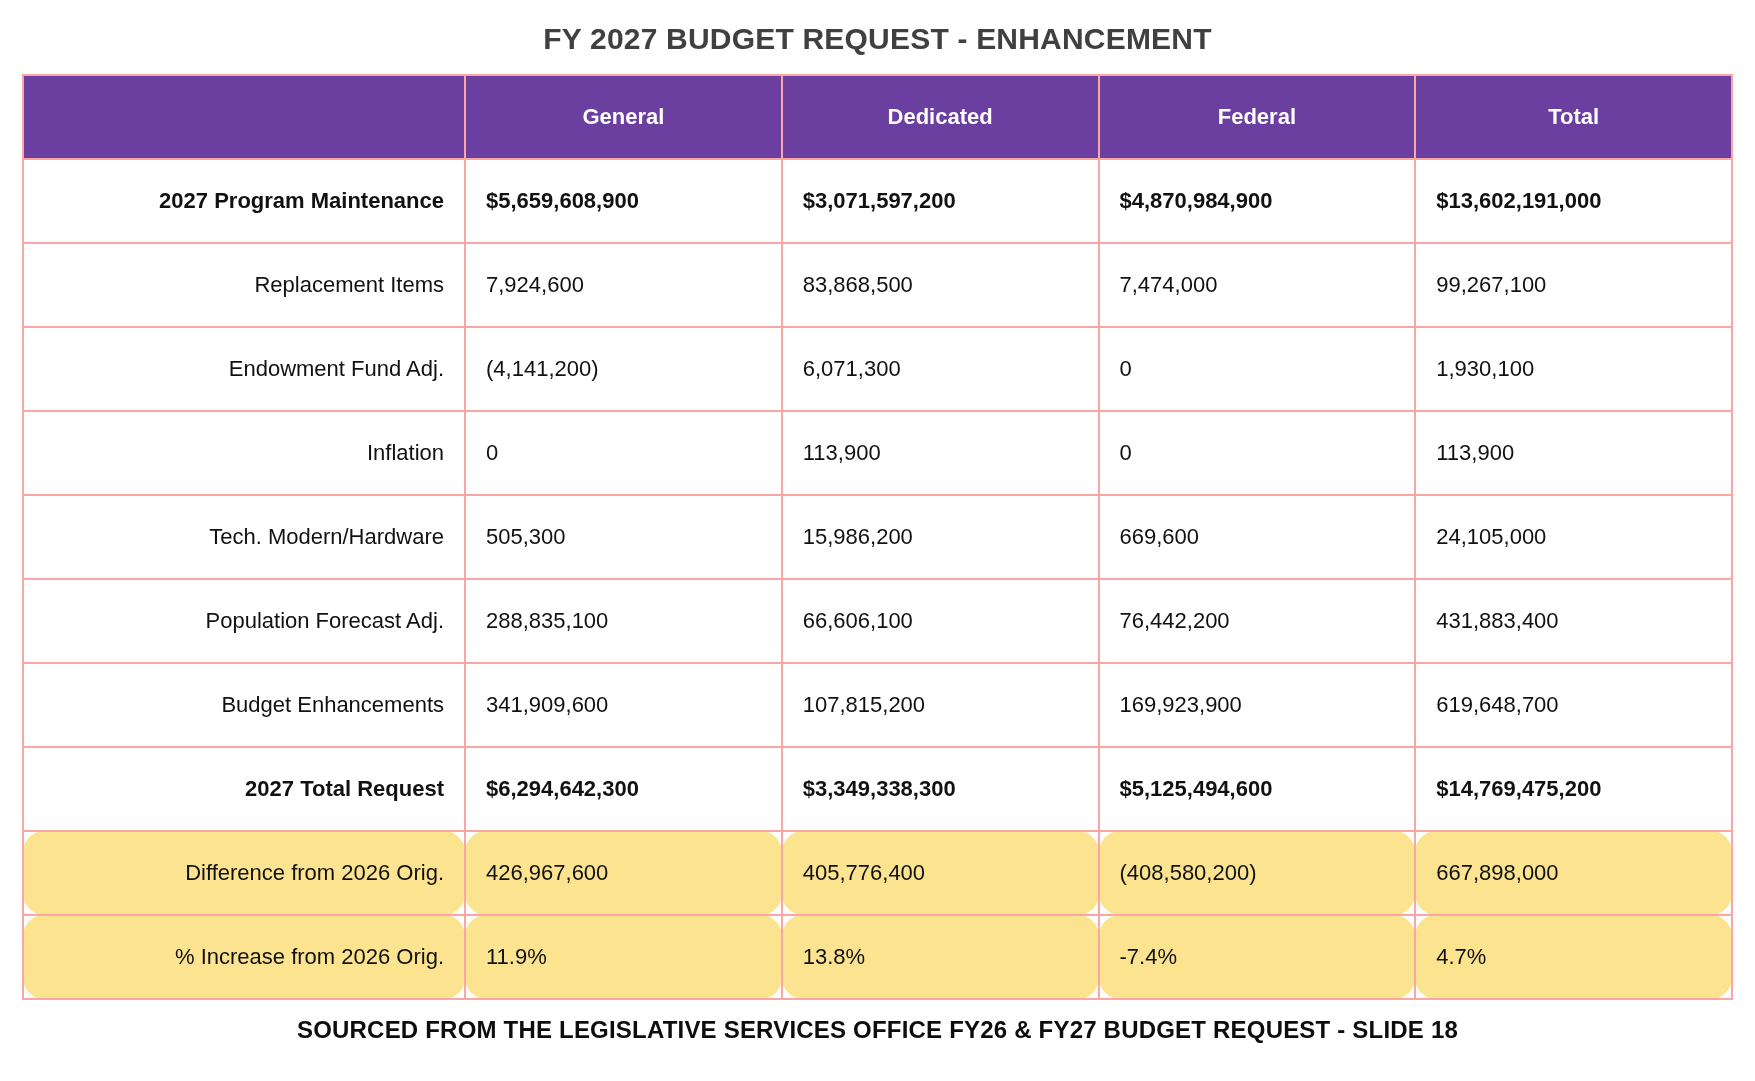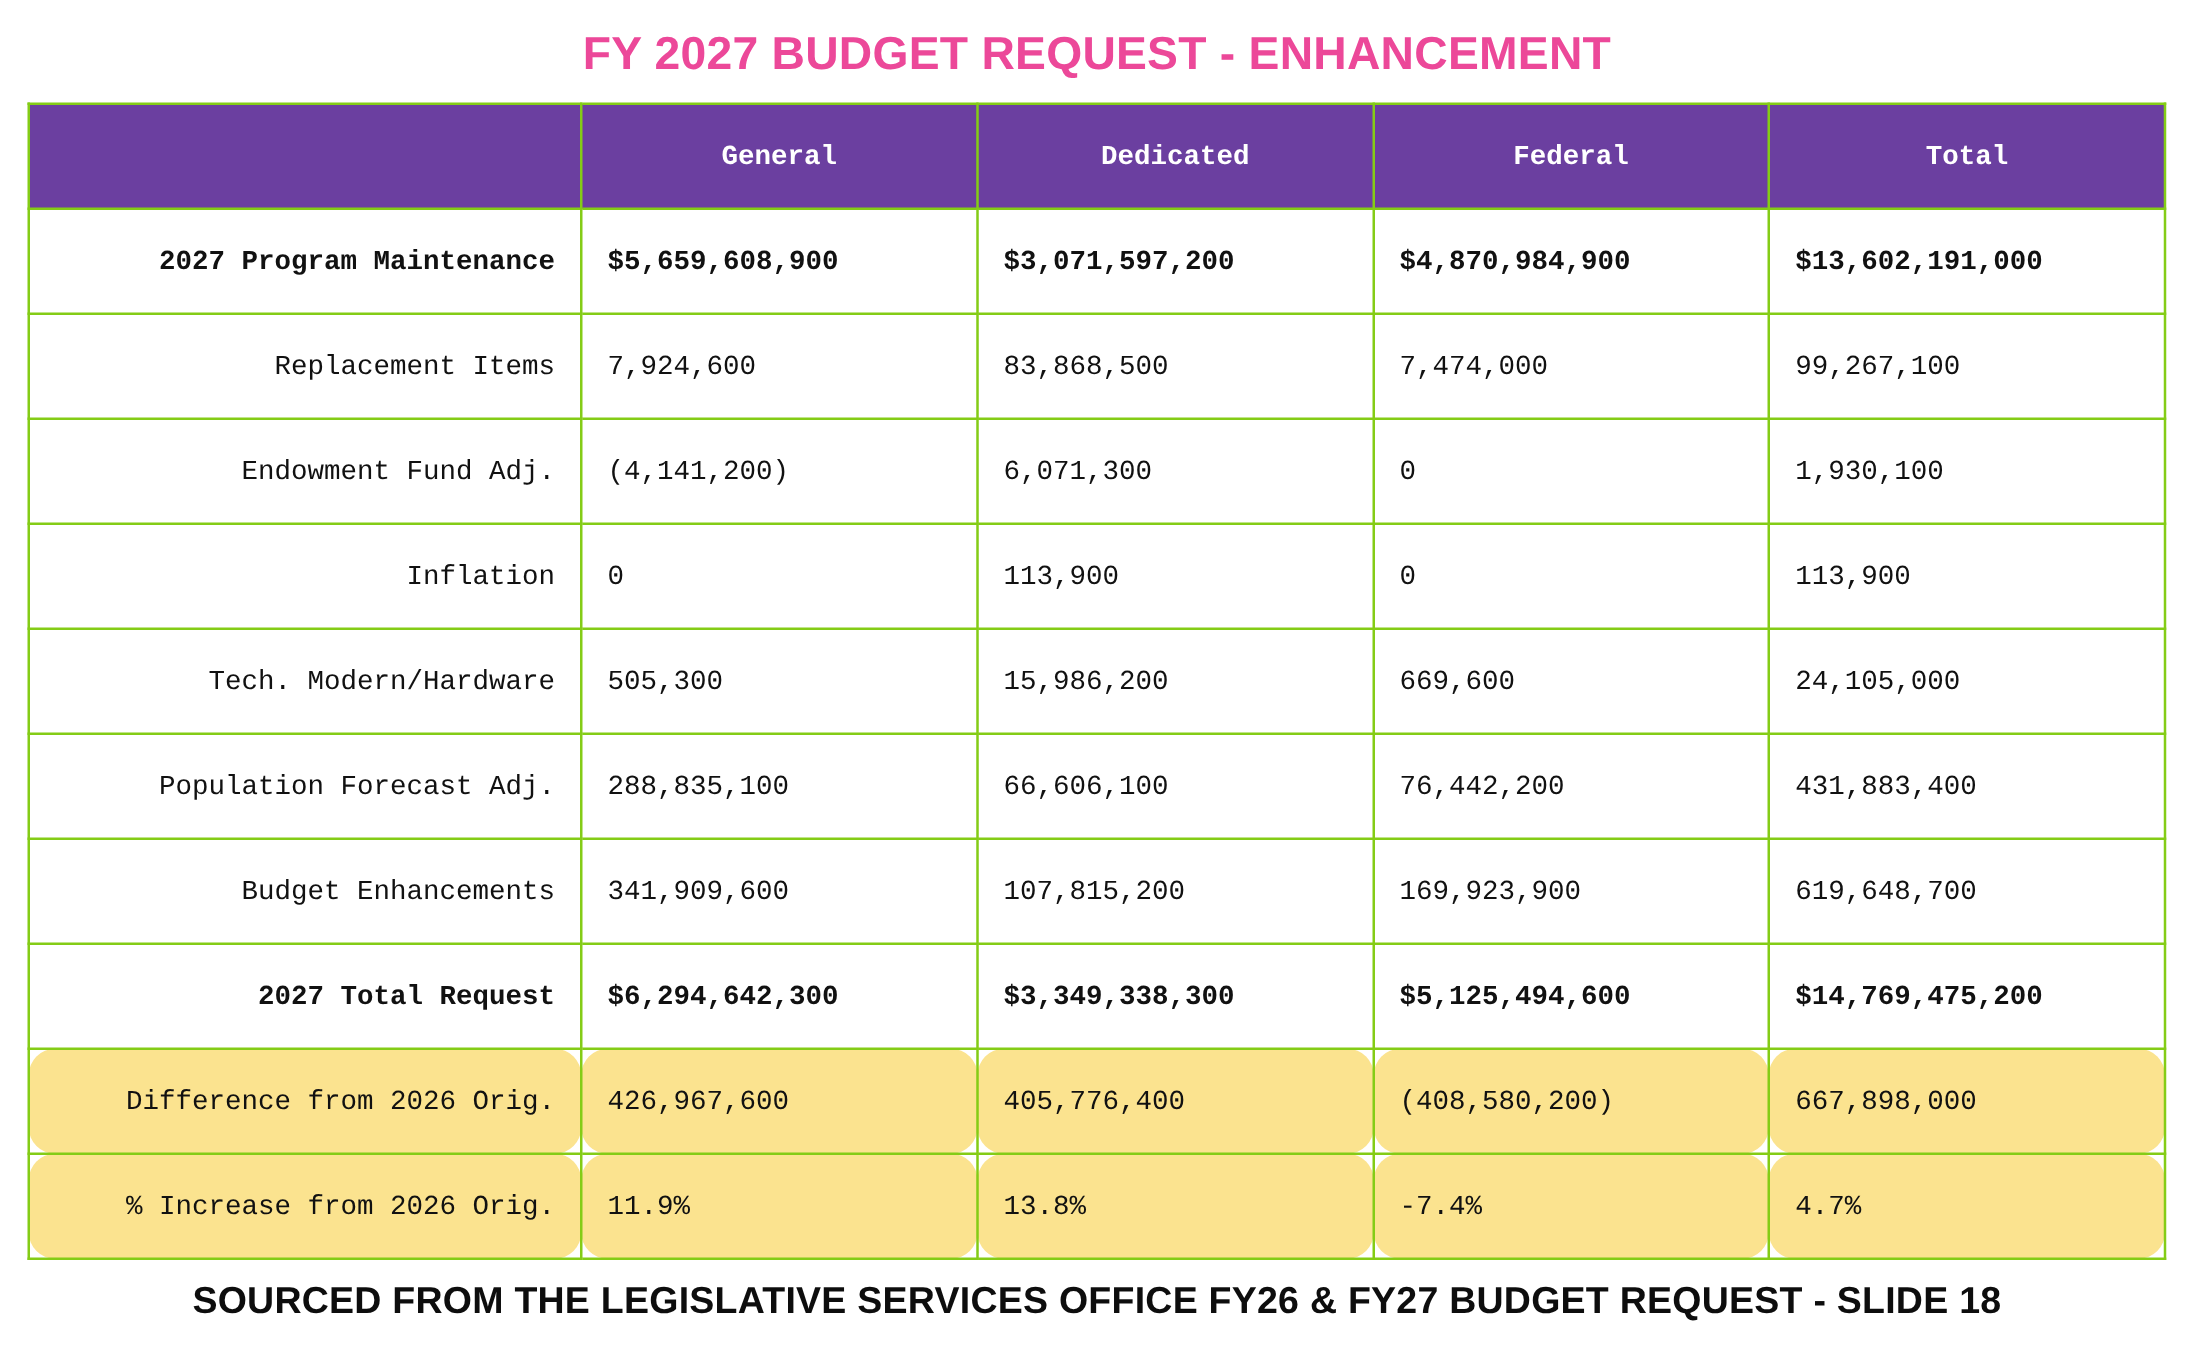--- a/index.html
+++ b/index.html
@@ -17,48 +17,47 @@
   .page {
     width: 1755px;
     height: 1081px;
     box-sizing: border-box;
     padding: 0;
     display: flex;
     flex-direction: column;
     align-items: center;
   }
   .title {
-    font-size: 37px;
+    font-size: 30px;
     font-weight: bold;
     letter-spacing: 0.2px;
     text-align: center;
     margin-top: 22px;
     margin-bottom: 18px;
-    color: #ec4899;
+    color: #404040;
   }
   .table-wrap {
     width: 1711px;
     margin: 0 auto;
   }
   table.budget {
     width: 100%;
     border-collapse: collapse;
     table-layout: fixed;
     border: 2px solid #1a1a1a;
   }
   table.budget col.c-label { width: 442px; }
   table.budget col.c-num { width: auto; }
 
   table.budget th, table.budget td {
-    border: 2px solid #84cc16;
+    border: 2px solid #fca5a5;
     height: 82px;
     padding: 0 20px;
     font-size: 22px;
     vertical-align: middle;
-    font-family: Liberation Mono, monospace;
   }
   thead th {
     background: #6b3fa0;
     color: #ffffff;
     font-weight: bold;
     font-size: 22px;
     text-align: center;
     height: 78px;
   }
   thead th.corner {
@@ -75,21 +74,21 @@
   }
   tr.bold td {
     font-weight: bold;
   }
   tr.highlight td {
     background: #fbe38f;
     border-radius: 21px;
   }
   .footer {
     margin-top: 16px;
-    font-size: 30px;
+    font-size: 24px;
     font-weight: bold;
     text-align: center;
     color: #0d0d0d;
     letter-spacing: 0.2px;
   }
 </style>
 </head>
 <body>
 
 <div class="page">

